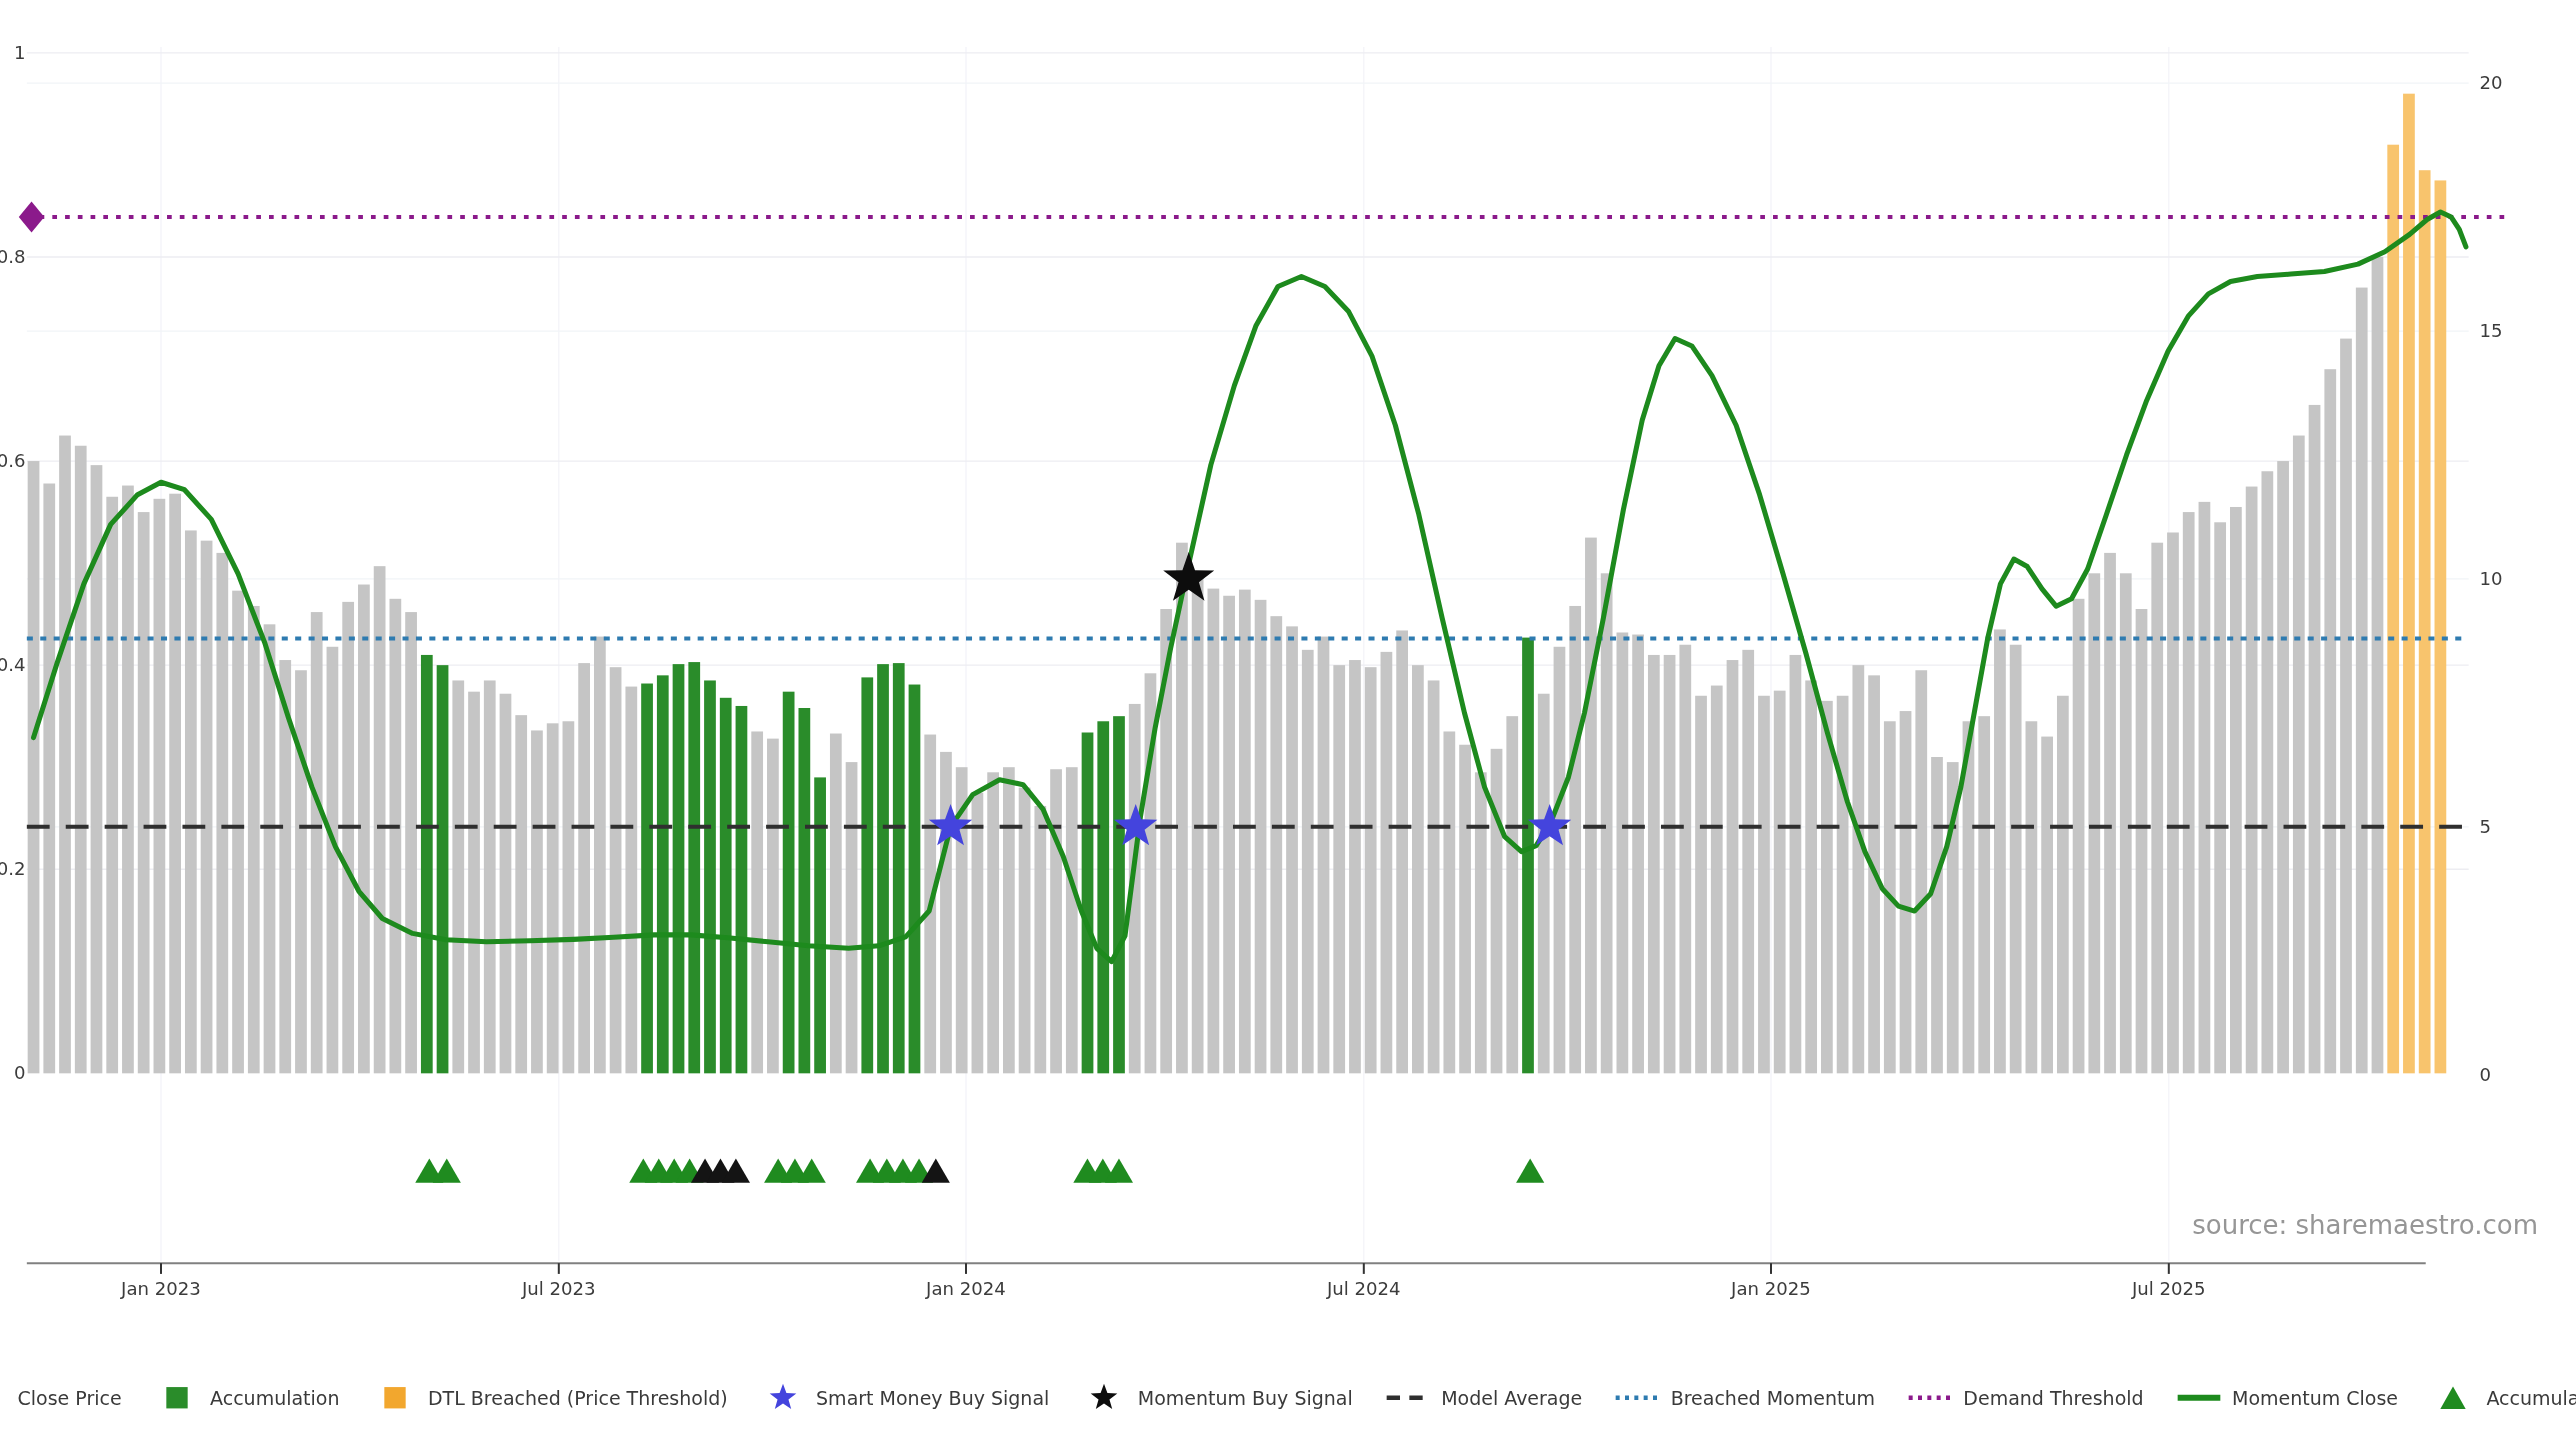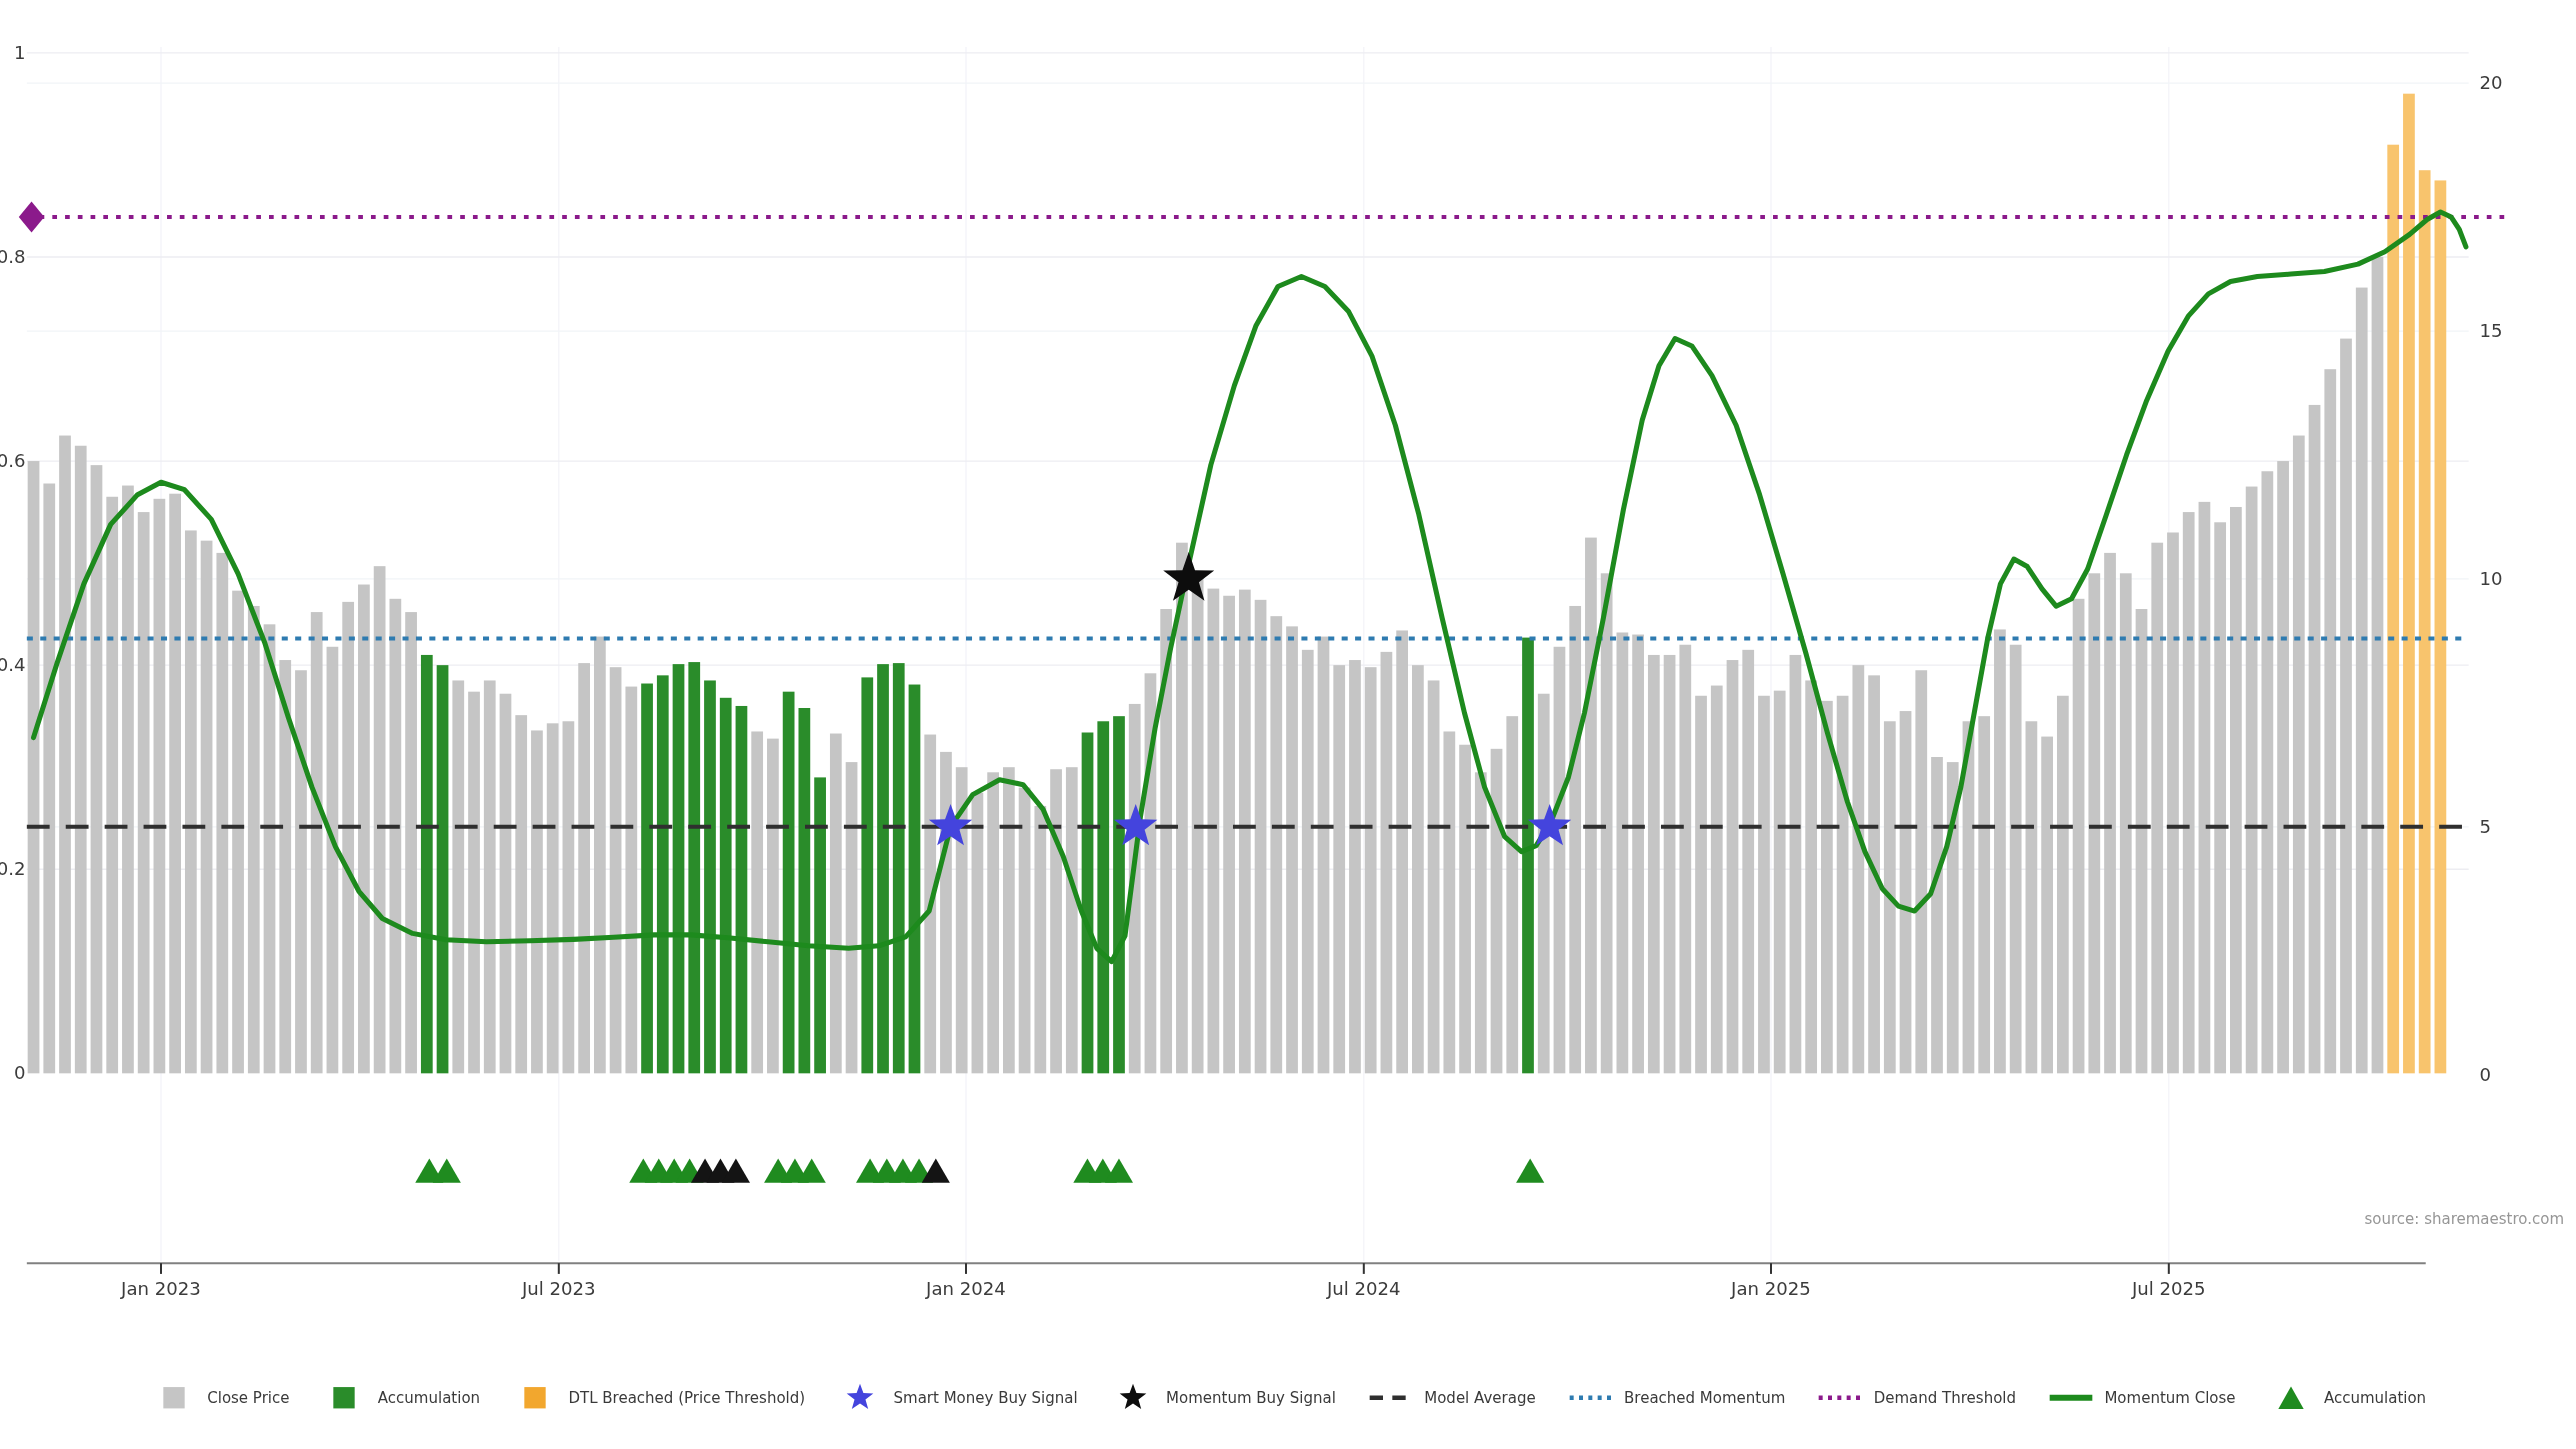--- a/index.html
+++ b/index.html
@@ -1,22 +1,22 @@
 <!DOCTYPE html>
 <html style="font-size:10.7px"><head>
 <meta charset="utf-8">
 <style>
   html,body{margin:0;padding:0;background:#ffffff;width:2576px;height:1449px;
     font-family:"DejaVu Sans","Liberation Sans",sans-serif;}
   #app{position:relative;width:2576px;height:1449px;overflow:hidden;background:#fff;}
   #chart{position:absolute;left:0;top:0;}
   #legend{position:absolute;left:0;right:0;top:1383px;display:flex;justify-content:center;
-    align-items:center;gap:31px;font-size:15px;color:#3a3a3a;}
+    align-items:center;gap:31px;font-size:19px;color:#3a3a3a;}
   .legend-item{display:flex;align-items:center;gap:9.4px;white-space:nowrap;cursor:default;}
-  #source{position:absolute;top:1210px;right:12px;font-size:15px;color:#969696;}
+  #source{position:absolute;top:1210px;right:38px;font-size:26px;color:#969696;}
   text{font-family:"DejaVu Sans","Liberation Sans",sans-serif;}
 </style>
 </head>
 <body>
 
 <div id="app">
   <svg id="chart" width="2576" height="1449" viewBox="0 0 3840 2160" xmlns="http://www.w3.org/2000/svg">
     <g id="g-grid-v">
         <line x1="240" y1="70" x2="240" y2="1880" stroke="#f4f4f9" stroke-width="2"></line>
         <line x1="833" y1="70" x2="833" y2="1880" stroke="#f4f4f9" stroke-width="2"></line>

